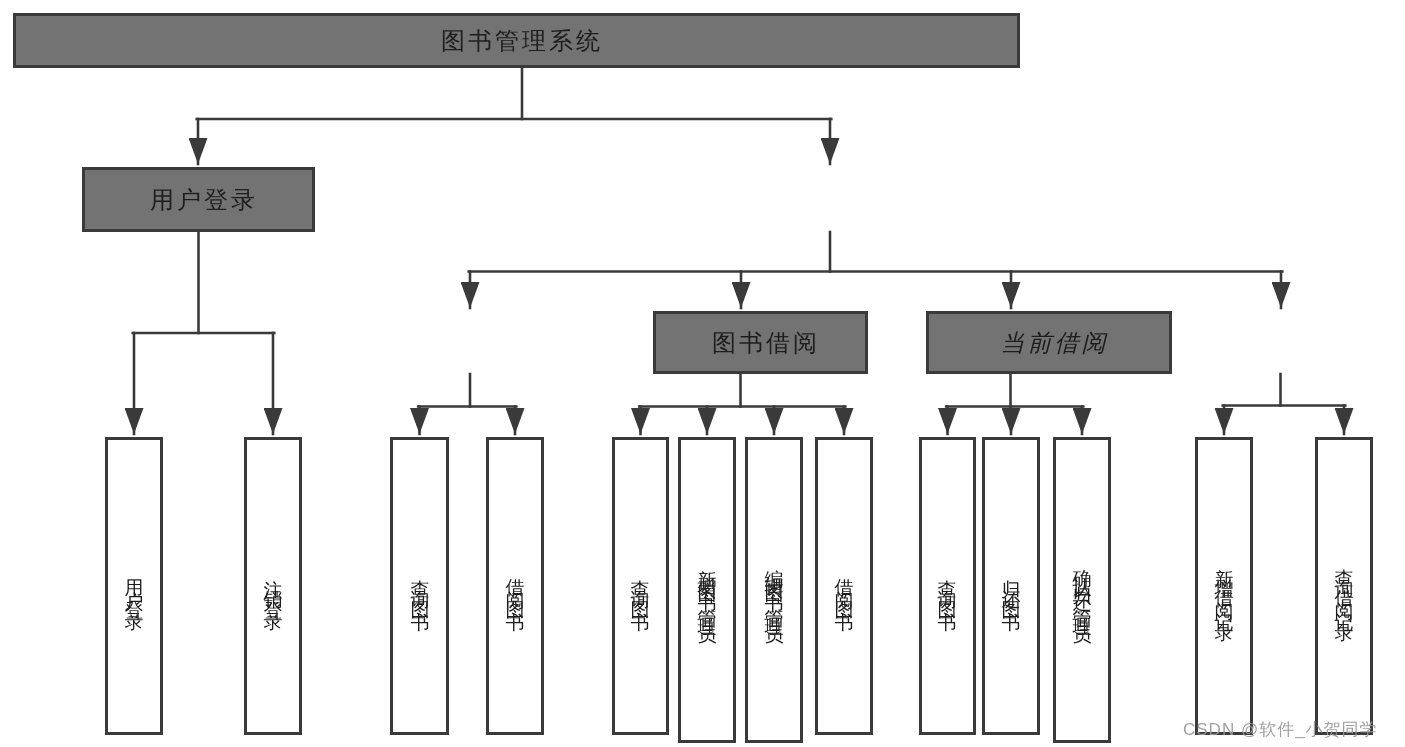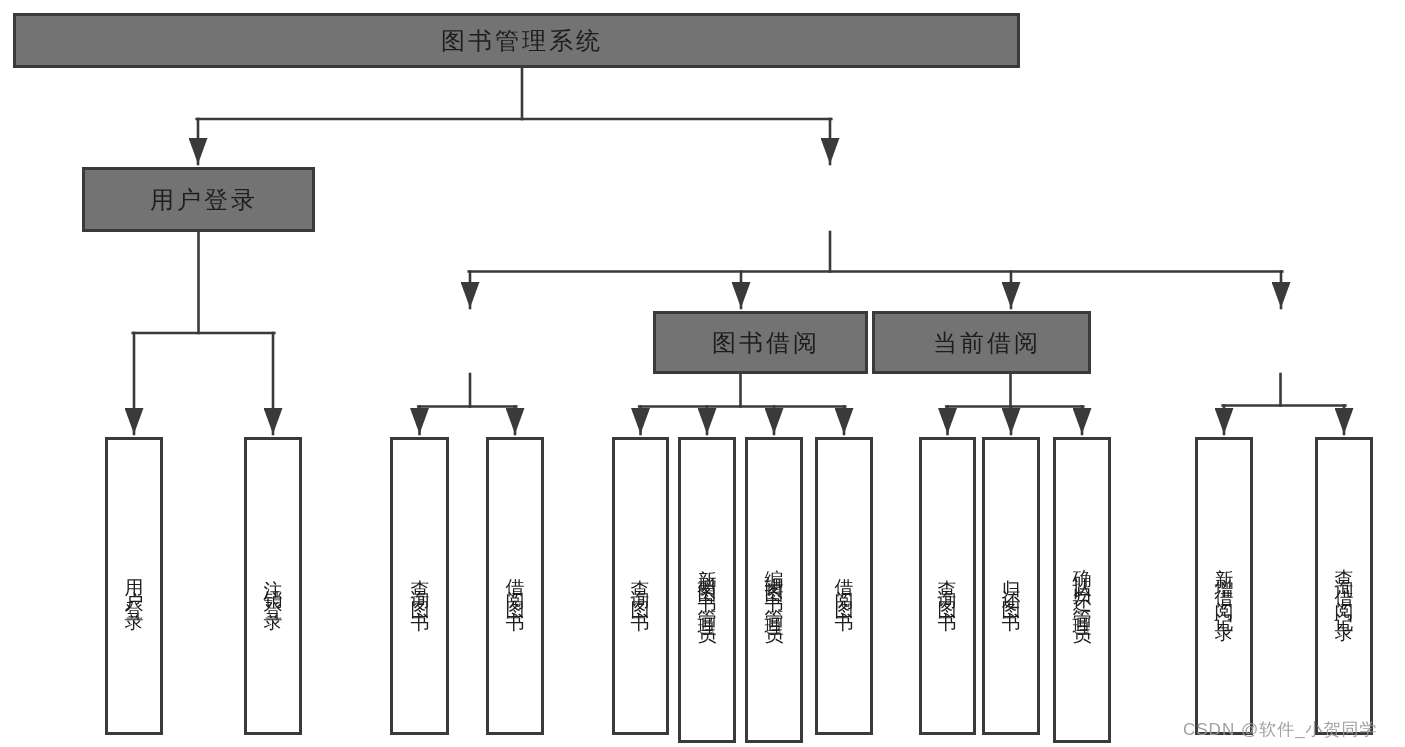--- a/index.html
+++ b/index.html
@@ -110,21 +110,21 @@
       <line x1="1224" y1="405.5" x2="1224" y2="434" marker-end="url(#arrow)"></line>
       <line x1="1344" y1="405.5" x2="1344" y2="434" marker-end="url(#arrow)"></line>
     </g>
   </svg>
 
   <div class="node" style="left:13px; top:13px; width:1007px; height:55px;">图书管理系统</div>
 
   <div class="node" style="left:82px; top:167px; width:233px; height:65px;">用户登录</div>
 
   <div class="node" style="left:633px; top:311px; width:215px; height:63px;margin-left:20px;">图书借阅</div>
-  <div class="node" style="left:872px; top:311px; width:219px; height:63px;">当前借阅</div>
+  <div class="node" style="left:926px; top:311px; width:246px; height:63px;font-style:italic;">当前借阅</div>
 
   <div class="vnode" style="left:105px; top:437px; width:58px; height:298px;">用户登录</div>
   <div class="vnode" style="left:244px; top:437px; width:58px; height:298px;">注销登录</div>
 
   <div class="vnode" style="left:390px; top:437px; width:59px; height:298px;">查询图书</div>
   <div class="vnode" style="left:486px; top:437px; width:58px; height:298px;">借阅图书</div>
 
   <div class="vnode" style="left:612px; top:437px; width:57px; height:298px;">查询图书</div>
   <div class="vnode" style="left:678px; top:437px; width:58px; height:306px; letter-spacing:8px;">新增图书（管理员）</div>
   <div class="vnode" style="left:745px; top:437px; width:58px; height:306px; letter-spacing:8px;">编辑图书（管理员）</div>

